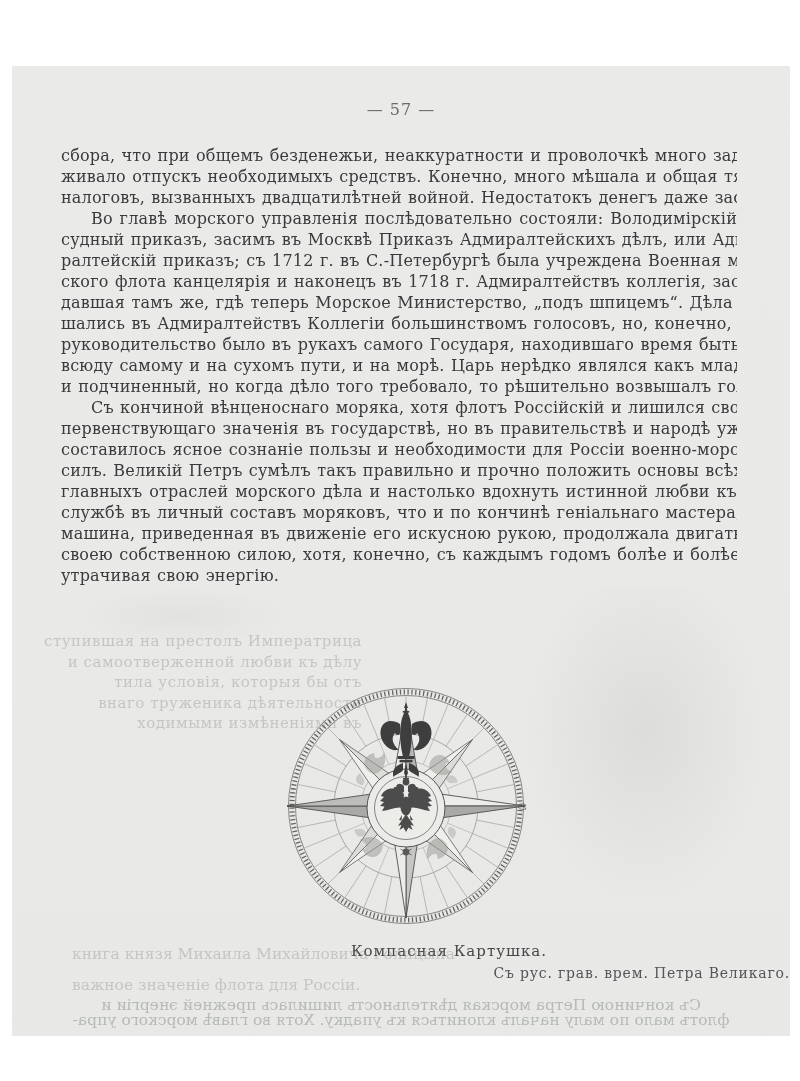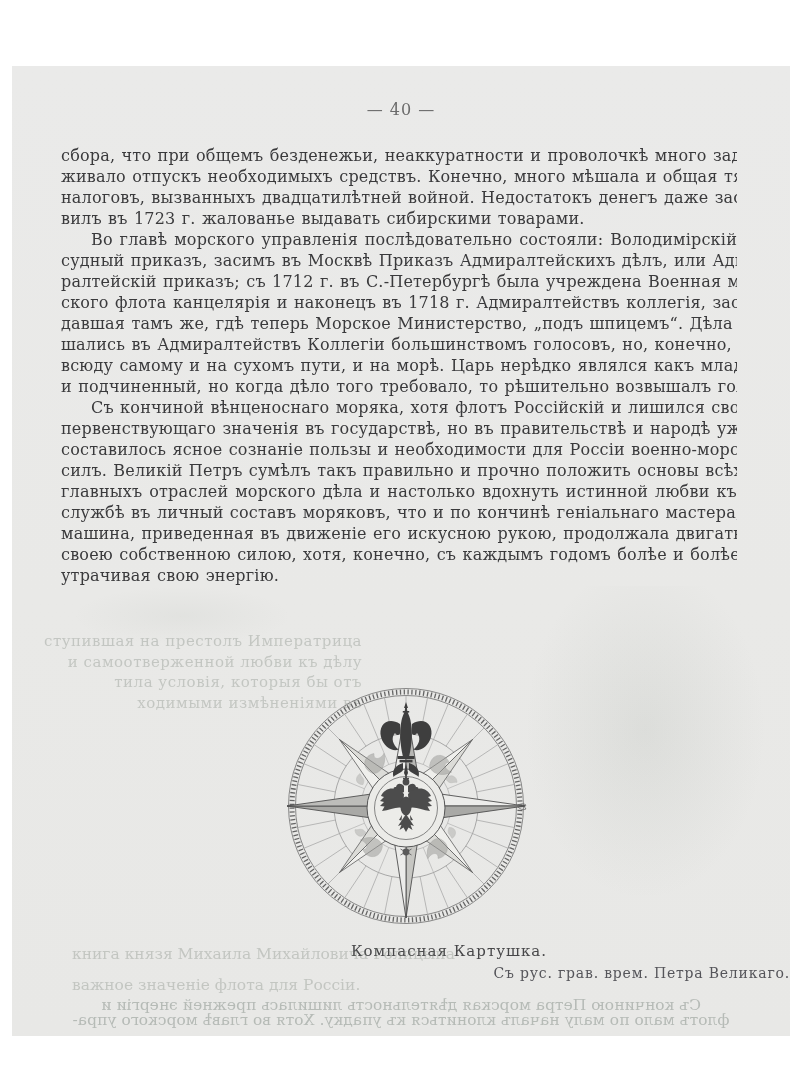--- a/index.html
+++ b/index.html
@@ -55,50 +55,51 @@
     position:absolute;left:60px;top:520px;width:220px;height:60px;
     background:radial-gradient(ellipse,rgba(128,138,128,.07),rgba(128,138,128,0) 70%);
   }
 </style>
 </head>
 <body>
 
 <div class="stage">
   <div class="paper">
 
-    <div class="page-number">— 40 —</div>
+    <div class="page-number">— 57 —</div>
 
     <div class="textblock" id="textblock">
         <div class="text-line">сбора, что при общемъ безденежьи, неаккуратности и проволочкѣ много задер-</div>
         <div class="text-line">живало отпускъ необходимыхъ средствъ. Конечно, много мѣшала и общая тягота</div>
         <div class="text-line">налоговъ, вызванныхъ двадцатилѣтней войной. Недостатокъ денегъ даже заста-</div>
-        <div class="text-line last">вилъ въ 1723 г. жалованье выдавать сибирскими товарами.</div>
         <div class="text-line indent">Во главѣ морского управленія послѣдовательно состояли: Володимірскій</div>
         <div class="text-line">судный приказъ, засимъ въ Москвѣ Приказъ Адмиралтейскихъ дѣлъ, или Адми-</div>
         <div class="text-line">ралтейскій приказъ; съ 1712 г. въ С.-Петербургѣ была учреждена Военная мор-</div>
         <div class="text-line">ского флота канцелярія и наконецъ въ 1718 г. Адмиралтействъ коллегія, засѣ-</div>
         <div class="text-line">давшая тамъ же, гдѣ теперь Морское Министерство, „подъ шпицемъ“. Дѣла рѣ-</div>
         <div class="text-line">шались въ Адмиралтействъ Коллегіи большинствомъ голосовъ, но, конечно, главное</div>
+        <div class="text-line">руководительство было въ рукахъ самого Государя, находившаго время быть</div>
         <div class="text-line">всюду самому и на сухомъ пути, и на морѣ. Царь нерѣдко являлся какъ младшій</div>
         <div class="text-line">и подчиненный, но когда дѣло того требовало, то рѣшительно возвышалъ голосъ и</div>
         <div class="text-line indent">Съ кончиной вѣнценоснаго моряка, хотя флотъ Россійскій и лишился своего</div>
         <div class="text-line">первенствующаго значенія въ государствѣ, но въ правительствѣ и народѣ уже</div>
         <div class="text-line">составилось ясное сознаніе пользы и необходимости для Россіи военно-морскихъ</div>
         <div class="text-line">силъ. Великій Петръ сумѣлъ такъ правильно и прочно положить основы всѣхъ</div>
         <div class="text-line">главныхъ отраслей морского дѣла и настолько вдохнуть истинной любви къ</div>
         <div class="text-line">службѣ въ личный составъ моряковъ, что и по кончинѣ геніальнаго мастера,</div>
         <div class="text-line">машина, приведенная въ движеніе его искусною рукою, продолжала двигаться</div>
         <div class="text-line">своею собственною силою, хотя, конечно, съ каждымъ годомъ болѣе и болѣе</div>
         <div class="text-line last">утрачивая свою энергію.</div>
       </div>
 
     <div class="ghost ghost-left" id="ghost-left">
         <div>ступившая на престолъ Императрица</div>
         <div>и самоотверженной любви къ дѣлу</div>
         <div>тила условія, которыя бы отъ</div>
+        <div>внаго труженика дѣятельности</div>
         <div>ходимыми измѣненіями въ</div>
       </div>
     <div class="ghost-smudge"></div>
     <div class="ghost-smudge2"></div>
 
     <div class="figure">
       <svg viewBox="-125 -125 250 250" width="250" height="250">
 
         <g>
           <circle cx="0" cy="0" r="117.5" fill="none" stroke="#6f6f6f" stroke-width="0.8"></circle>

